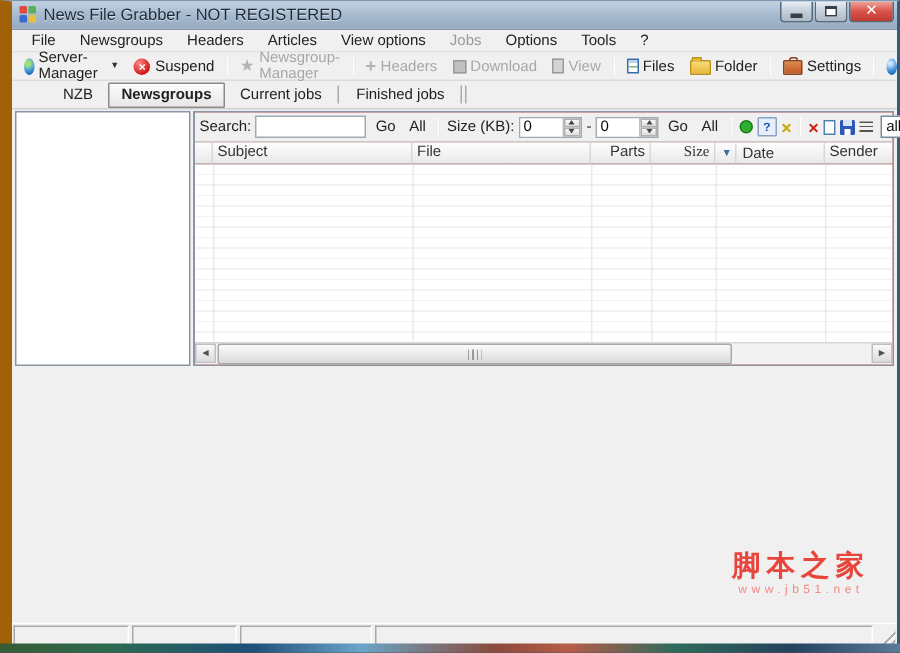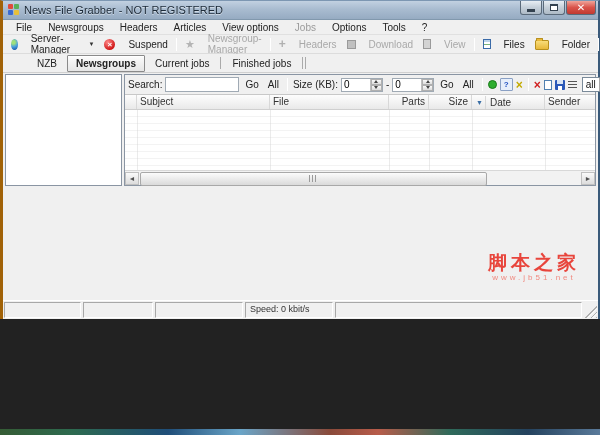--- a/index.html
+++ b/index.html
@@ -1,20 +1,20 @@
 <!DOCTYPE html>
 <html><head>
 <meta charset="utf-8">
 <style>
   html,body{margin:0;padding:0;width:600px;height:435px;overflow:hidden;
     font-family:"Liberation Sans","DejaVu Sans",sans-serif;background:#222;}
   .desktop-strip{position:absolute;left:0;top:429px;width:600px;height:6px;
     background:linear-gradient(90deg,#355c35 0%,#2d6a4f 12%,#1f4e79 28%,#6aa5c8 40%,#8a4a3a 55%,#b85c4a 63%,#2f6a5a 75%,#24425e 88%,#5a7a9a 100%);}
-  .win{position:absolute;left:0;top:0;width:600px;height:319px;box-sizing:border-box;
-    border-left:3px solid #a16207;border-right:2px solid #3a5a7a;border-top:1px solid #7d97b2;
+  .win{position:absolute;left:0;top:0;width:600px;height:434px;box-sizing:border-box;
+    border-left:8px solid #a16207;border-right:2px solid #3a5a7a;border-top:1px solid #7d97b2;
     background:#f0f0f0;display:flex;flex-direction:column;}
   
   .titlebar{height:18px;flex:0 0 18px;display:flex;align-items:center;padding:0 2px 0 5px;
     background:linear-gradient(#c2d1e1,#a9bcd0 45%,#96abc2);border-bottom:1px solid #8198ad;}
   .app-icon{width:12px;height:12px;margin-right:4px;display:grid;grid-template-columns:5px 5px;grid-template-rows:5px 5px;gap:1px;}
   .app-icon i{display:block;border-radius:1px;}
   .app-icon i:nth-child(1){background:#e04a3a;}
   .app-icon i:nth-child(2){background:#58b058;}
   .app-icon i:nth-child(3){background:#3a6ad0;}
   .app-icon i:nth-child(4){background:#e8c03a;}
@@ -28,21 +28,21 @@
   .glyph-max{width:8px;height:7px;border:1px solid #33414f;border-top-width:2px;box-sizing:border-box;background:#fff;}
   .glyph-close{font-size:10px;font-weight:bold;color:#fff;line-height:10px;}
   
   .menubar{height:14px;flex:0 0 14px;display:flex;align-items:center;background:#f0f0f0;
     border-bottom:1px solid #e0e0e0;padding-left:6px;gap:2px;}
   .menu-item{font-size:10px;color:#222;padding:0 7px;cursor:default;}
   .menu-item.disabled{color:#9a9a9a;}
   
   .toolbar{height:18px;flex:0 0 18px;display:flex;align-items:center;background:#f0f0f0;
     border-bottom:1px solid #dcdcdc;padding-left:4px;gap:2px;}
-  .tbtn{display:flex;align-items:center;gap:13px;padding:1px 4px;font-size:10px;color:#222;border-radius:2px;justify-content:flex-end;}
+  .tbtn{display:flex;align-items:center;gap:3px;padding:1px 4px;font-size:10px;color:#222;border-radius:2px;justify-content:flex-end;}
   .tbtn.disabled{color:#a8a8a8;}
   .tsep{width:1px;height:13px;background:#c8c8c8;border-right:1px solid #fff;margin:0 2px;}
   .dd-arrow{font-size:6px;color:#333;margin-left:1px;}
   .ico{display:inline-block;}
   .globe{width:11px;height:11px;border-radius:50%;background:radial-gradient(circle at 35% 30%,#9fe07a 18%,#4aa0e0 50%,#1a5aa8 90%);}
   .globe.web{background:radial-gradient(circle at 35% 30%,#cfe8ff 10%,#3e8fde 55%,#145a9e 95%);}
   .suspend{width:11px;height:11px;border-radius:50%;background:radial-gradient(circle at 35% 30%,#f88,#d01818 70%);
     color:#fff;font-size:8px;font-weight:bold;line-height:11px;text-align:center;}
   .star{font-size:11px;line-height:11px;color:#b4b4b4;}
   .plus{font-size:12px;line-height:10px;font-weight:bold;color:#b0b0b0;}
@@ -97,21 +97,21 @@
     display:flex;align-items:center;justify-content:center;font-size:6px;color:#333;}
   
   .grid-header{height:14px;flex:0 0 14px;display:flex;background:linear-gradient(#fdfdfd,#e9e9e9);
     border-bottom:1px solid #cfcfcf;font-size:10px;color:#333;}
   .hcell{border-right:1px solid #d8d8d8;padding:0 3px;line-height:13px;box-sizing:border-box;overflow:hidden;white-space:nowrap;}
   .hcell.r{text-align:right;}
   .hcell.c0{width:12px;flex:0 0 12px;padding:0;}
   .hcell.c1{width:133px;flex:0 0 133px;}
   .hcell.c2{width:119px;flex:0 0 119px;}
   .hcell.c3{width:40px;flex:0 0 40px;}
-  .hcell.c4{width:43px;flex:0 0 43px;}
+  .hcell.c4{width:43px;flex:0 0 43px;font-family:Liberation Serif, serif;}
   .hcell.c5{width:73px;flex:0 0 73px;display:flex;align-items:center;gap:4px;}
   .hcell.c6{flex:1;border-right:none;}
   .sort-arrow{font-size:7px;color:#3a6ea5;border-right:1px solid #d8d8d8;padding:0 2px 0 1px;line-height:13px;}
   
   .grid-body{flex:1;position:relative;background:repeating-linear-gradient(#ffffff 0 6px,#f3f3f3 6px 7px);min-height:0;}
   .vline{position:absolute;top:0;bottom:0;width:1px;background:rgba(210,210,210,.45);}
   
   .hscroll{height:14px;flex:0 0 14px;background:#f2f2f2;border-top:1px solid #d8d8d8;display:flex;align-items:center;}
   .sarrow{width:14px;height:13px;display:flex;align-items:center;justify-content:center;font-size:7px;color:#505050;
     background:linear-gradient(#fafafa,#dcdcdc);border:1px solid #c0c0c0;box-sizing:border-box;}
@@ -347,20 +347,19 @@
     <div class="watermark">
       <div class="wm-title">脚本之家</div>
       <div class="wm-url">www.jb51.net</div>
     </div>
   </div>
 
   <div class="bottombar">
     <span class="bpanel p0"></span>
     <span class="bpanel p1"></span>
     <span class="bpanel p2"></span>
-    <span class="bpanel p3">Speed: 0 kbit/s</span>
     <span class="bpanel p4"></span>
     <span class="resize-grip"></span>
   </div>
 
 </div>
 
 <div class="desktop-strip"></div>
 
 </body></html>

